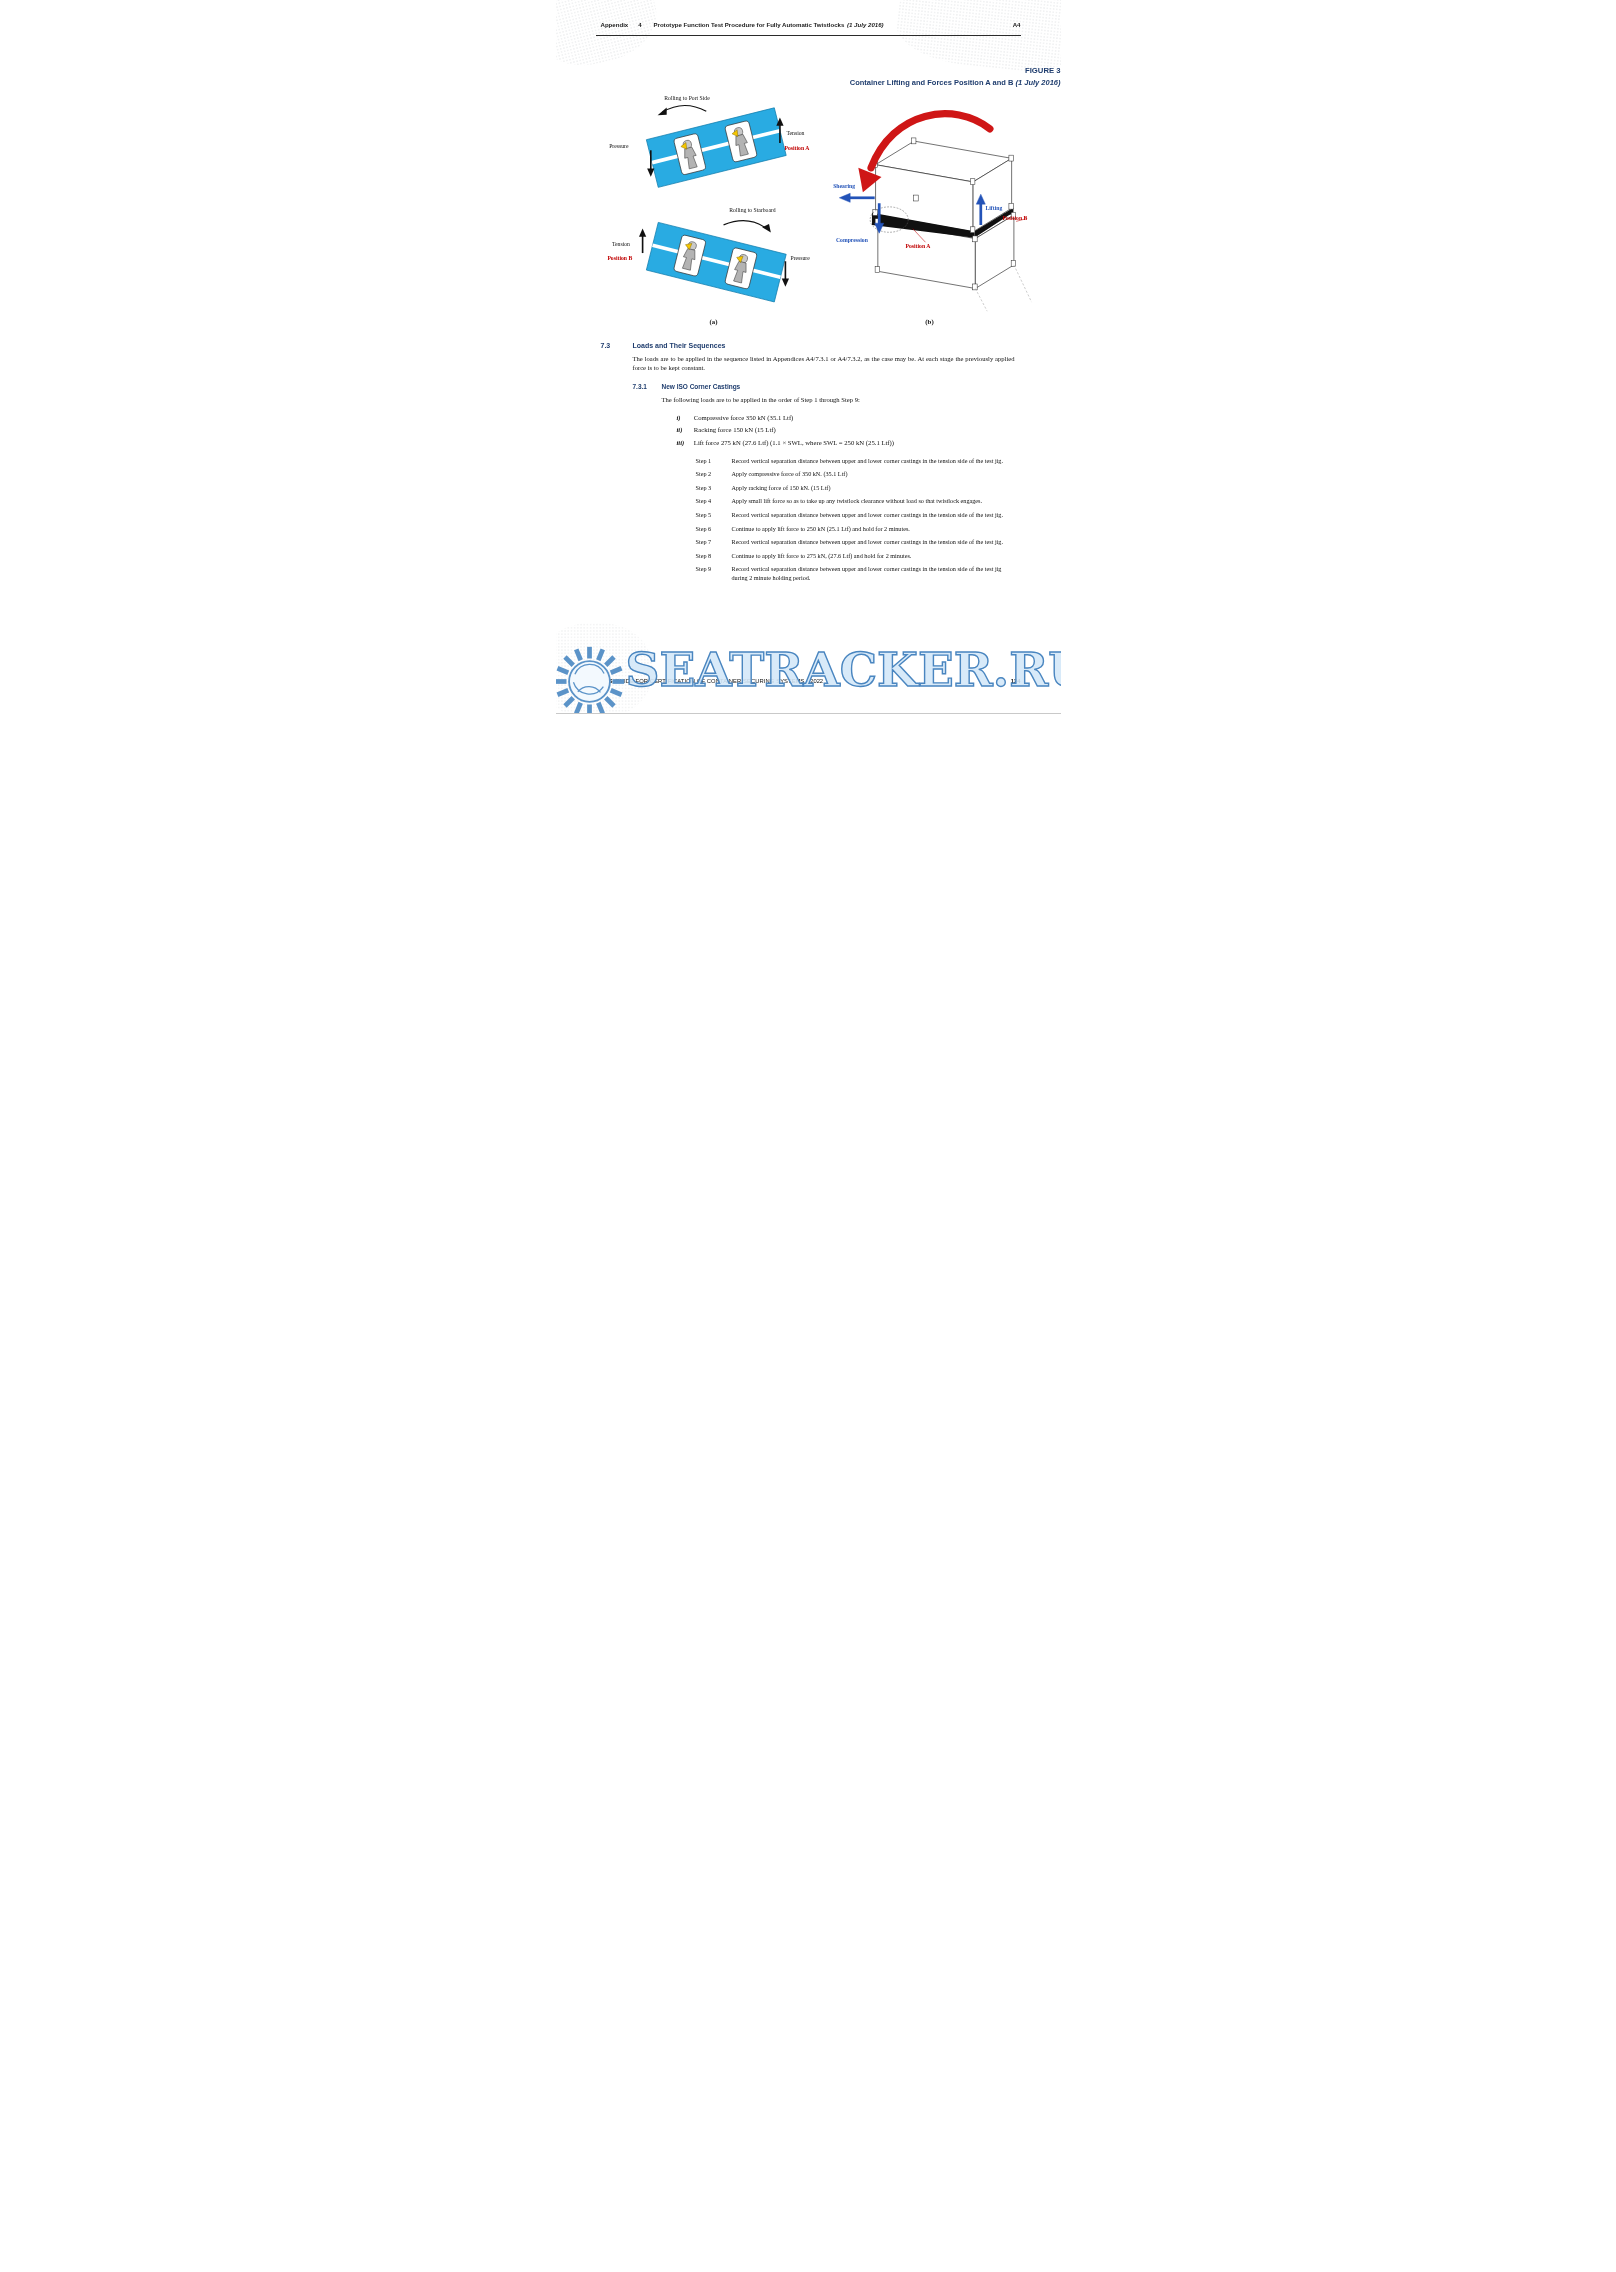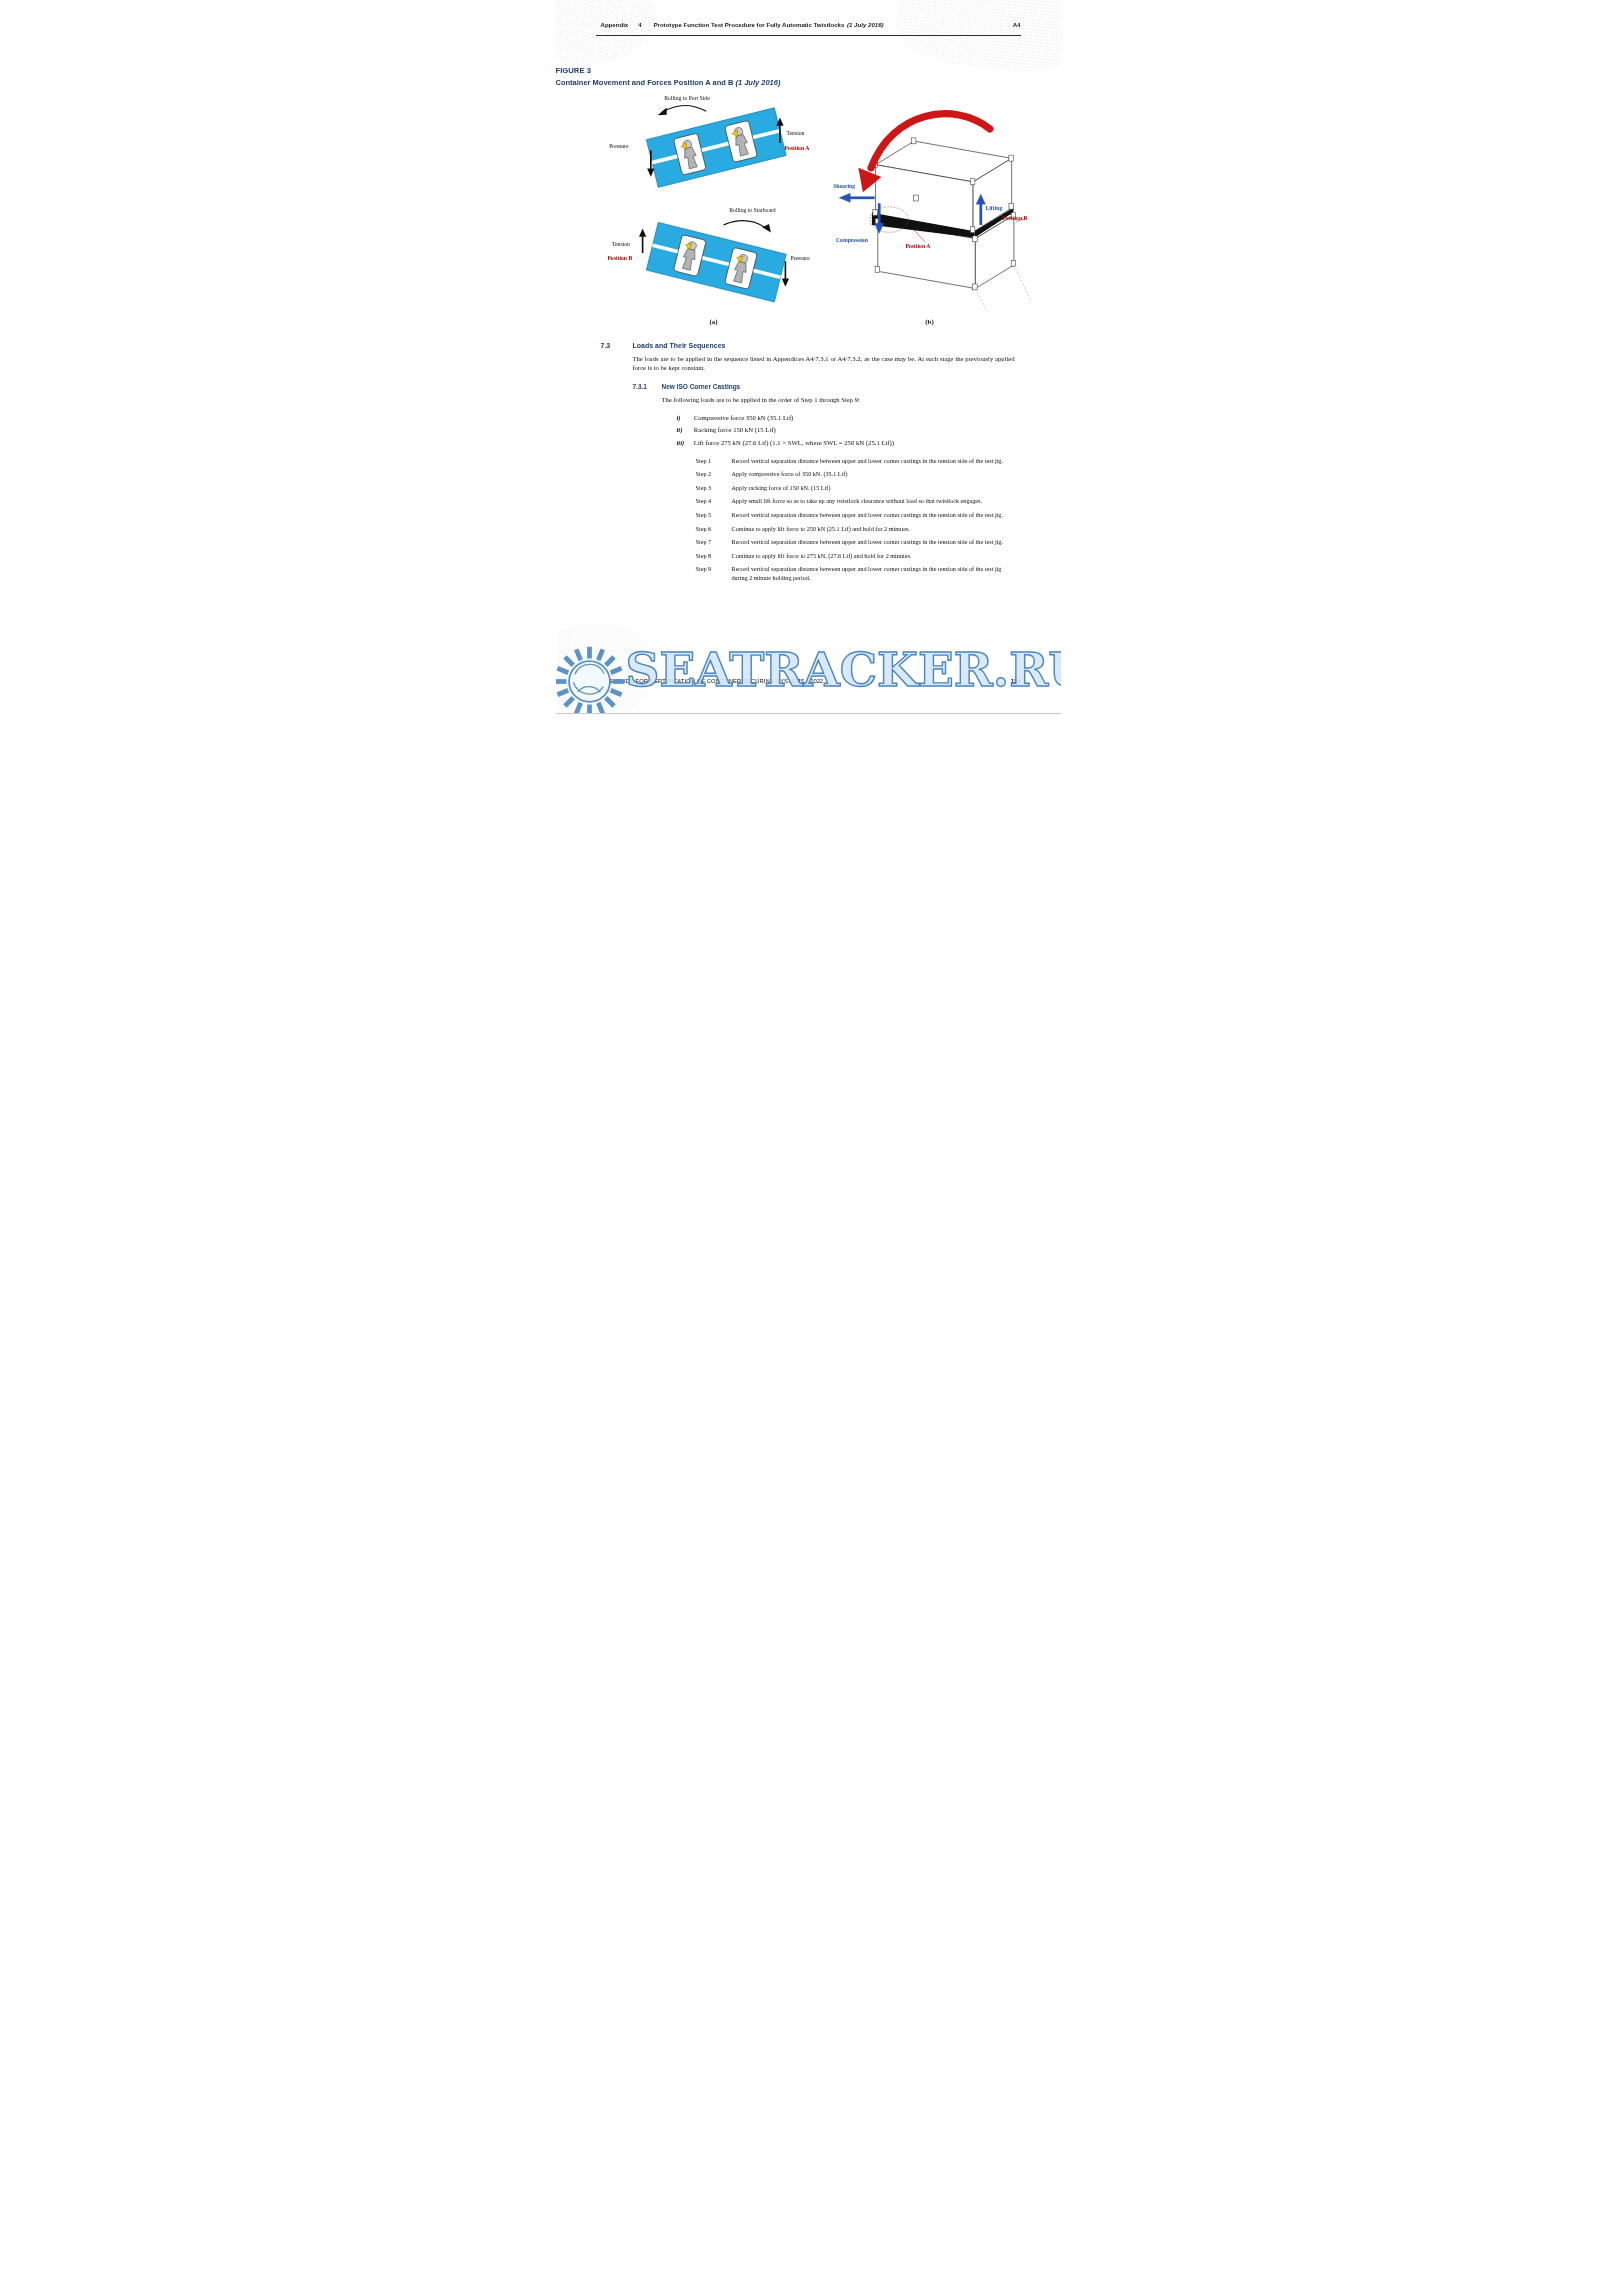--- a/index.html
+++ b/index.html
@@ -27,21 +27,21 @@
     font-family:"Liberation Sans", sans-serif; font-weight:bold;
     font-size:6.1px; color:#1a1a1a; white-space:nowrap;
   }
   .hdr .num { margin-left:10px; }
   .hdr .ttl { margin-left:11.8px; }
   .hdr .date { margin-left:2.7px; font-style:italic; }
   .hdr .tag { margin-left:auto; }
   .hrule { position:absolute; top:35px; left:40px; right:40px; border-top:0.7px solid #2b2b2b; }
 
   
-  .figtitle { position:absolute; top:66px; left:0; right:0; text-align:left;
+  .figtitle { position:absolute; top:66px; left:0; right:0; text-align:right;
     font-family:"Liberation Sans", sans-serif; font-weight:bold; color:#1f3d6e; }
   .figtitle .l1 { font-size:7.7px; }
   .figtitle .l2 { font-size:7.5px; margin-top:3.2px; }
   .figtitle .it { font-style:italic; }
 
   
   .fig { position:absolute; }
   .fig-a { top:93px; left:51px; width:214px; height:221px; }
   .fig-b { top:108px; left:265px; width:218px; height:205px; }
   .fig svg.diagram { position:absolute; left:0; top:0; }
@@ -104,21 +104,21 @@
     <span class="num">4</span>
     <span class="ttl">Prototype Function Test Procedure for Fully Automatic Twistlocks</span>
     <span class="date">(1 July 2016)</span>
     <span class="tag">A4</span>
   </div>
   <div class="hrule"></div>
 
   <div class="figtitle">
     <div class="l1">FIGURE 3</div>
     <div class="l2">
-      <span>Container Movement and Forces Position A and B</span>
+      <span>Container Lifting and Forces Position A and B</span>
       <span class="it">(1 July 2016)</span>
     </div>
   </div>
 
   <div class="fig fig-a">
     <svg class="diagram" width="214" height="221" viewBox="0 0 470 486">
       <defs>
         <g id="twistlock">
           <rect x="-27" y="-41" width="54" height="82" rx="8" fill="#ffffff" stroke="#333" stroke-width="1.5"></rect>
           <circle cx="0" cy="-22" r="9" fill="#c9c9c9" stroke="#444" stroke-width="1.2"></circle>

